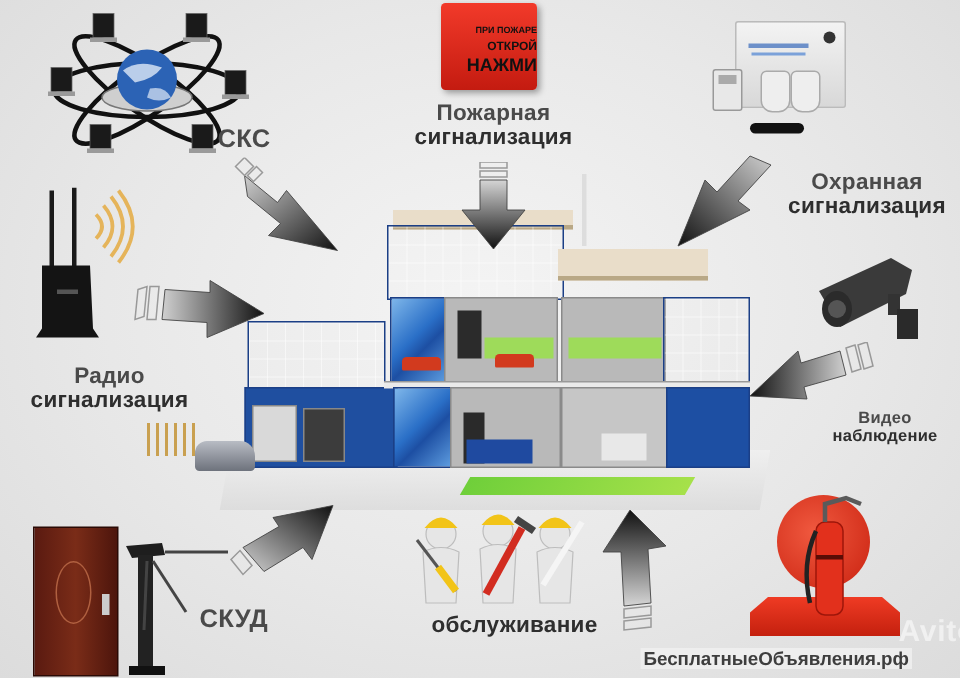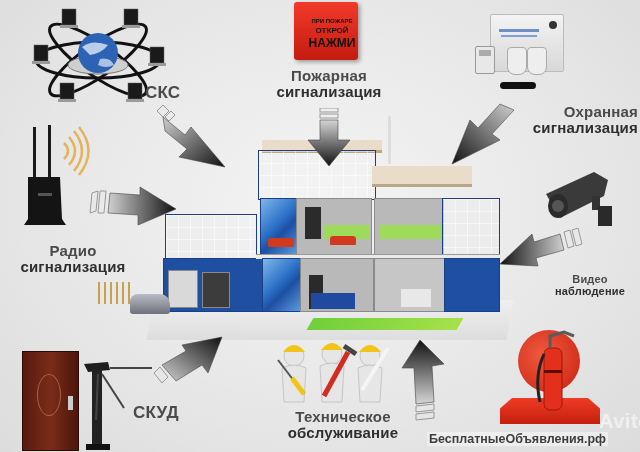--- a/index.html
+++ b/index.html
@@ -50,21 +50,21 @@
         <rect x="128" y="58" width="18" height="3"></rect>
       <rect x="38" y="94" width="18" height="3"></rect>
         <rect x="106" y="94" width="18" height="3"></rect>
     </g>
   </svg>
   <div class="label" style="left:145px;top:84px;font-size:17px;">
     <span>СКС</span>
   </div>
 
   <div class="abs" style="left:294px;top:2px;width:64px;height:58px;background:linear-gradient(#f23a2a,#c41b10);border-radius:3px;box-shadow:2px 2px 4px rgba(0,0,0,0.35);">
-    <div style="position:absolute;left:12px;right:0;top:16px;text-align:center;color:#111;font-weight:bold;font-size:6px;line-height:1.25;">
+    <div style="position:absolute;left:12px;right:0;top:16px;text-align:right;color:#111;font-weight:bold;font-size:6px;line-height:1.25;">
       <div>ПРИ ПОЖАРЕ</div>
       <div style="font-size:8px">ОТКРОЙ</div>
       <div style="font-size:12px">НАЖМИ</div>
     </div>
   </div>
   <div class="label" style="left:264px;top:68px;width:130px;font-size:15px;">
     <span>Пожарная</span>
     <span class="l2">сигнализация</span>
   </div>
 
@@ -72,21 +72,21 @@
     <div style="position:absolute;left:8px;top:14px;width:40px;height:3px;background:#6d90c9;"></div>
     <div style="position:absolute;left:10px;top:20px;width:36px;height:2px;background:#7ba1d9;"></div>
     <div style="position:absolute;right:6px;top:6px;width:8px;height:8px;border-radius:50%;background:#333;"></div>
     <div style="position:absolute;left:16px;top:32px;width:18px;height:26px;background:#eee;border:1px solid #aaa;border-radius:4px 4px 8px 8px;"></div>
     <div style="position:absolute;left:36px;top:32px;width:18px;height:26px;background:#eee;border:1px solid #aaa;border-radius:4px 4px 8px 8px;"></div>
   </div>
   <div class="abs" style="left:475px;top:46px;width:18px;height:26px;background:#e8e8e8;border:1px solid #999;border-radius:2px;">
     <div style="margin:3px;height:6px;background:#aaa;"></div>
   </div>
   <div class="abs" style="left:500px;top:82px;width:36px;height:7px;background:#111;border-radius:5px;"></div>
-  <div class="label" style="left:518px;top:104px;width:120px;font-size:15px;text-align:right;">
+  <div class="label" style="left:518px;top:114px;width:120px;font-size:15px;text-align:center;">
     <span>Охранная</span>
     <span class="l2">сигнализация</span>
   </div>
 
   <svg class="abs" style="left:22px;top:125px" width="80" height="105" viewBox="0 0 80 105">
     <rect x="11" y="2" width="3" height="52" fill="#1a1a1a"></rect>
     <rect x="26" y="0" width="3" height="54" fill="#1a1a1a"></rect>
     <path d="M6 52 L38 52 L40 94 L44 100 L2 100 L6 94 Z" fill="#141414"></path>
     <rect x="16" y="68" width="14" height="3" fill="#555"></rect>
     <g fill="none" stroke="#e5b45a" stroke-width="2.5">
@@ -143,21 +143,20 @@
         <path d="M53 16 Q64 2 75 16 Z"></path>
         <path d="M91 18 Q102 4 113 18 Z"></path>
     </g>
     <path d="M10 26 L36 60" stroke="#555" stroke-width="2"></path>
     <path d="M24 44 L36 60" stroke="#f2c418" stroke-width="5"></path>
     <path d="M80 18 L56 62" stroke="#d22c20" stroke-width="5"></path>
     <path d="M76 12 L88 20" stroke="#444" stroke-width="5"></path>
     <path d="M120 14 L94 56" stroke="#f5f5f5" stroke-width="4"></path>
   </svg>
   <div class="label" style="left:268px;top:409px;width:150px;font-size:15px;">
-    <span>Техническое</span>
     <span class="l2">обслуживание</span>
   </div>
 
   <div class="abs" style="left:518px;top:330px;width:62px;height:62px;border-radius:50%;background:radial-gradient(circle at 40% 40%,#f0593f,#c9210f);"></div>
   <div class="abs" style="left:500px;top:398px;width:100px;height:26px;background:linear-gradient(#ef3b24,#c4200e);clip-path:polygon(12% 0,88% 0,100% 40%,100% 100%,0 100%,0 40%);"></div>
   <svg class="abs" style="left:530px;top:326px" width="50" height="86" viewBox="0 0 50 86">
     <rect x="14" y="22" width="18" height="62" rx="6" fill="#e2301c" stroke="#9e160a"></rect>
     <rect x="14" y="44" width="18" height="3" fill="#5a0d06"></rect>
     <path d="M20 22 L20 10 L34 6 L44 10" stroke="#5a5a5a" stroke-width="3" fill="none"></path>
     <path d="M14 28 Q4 50 10 76" stroke="#222" stroke-width="3" fill="none"></path>

